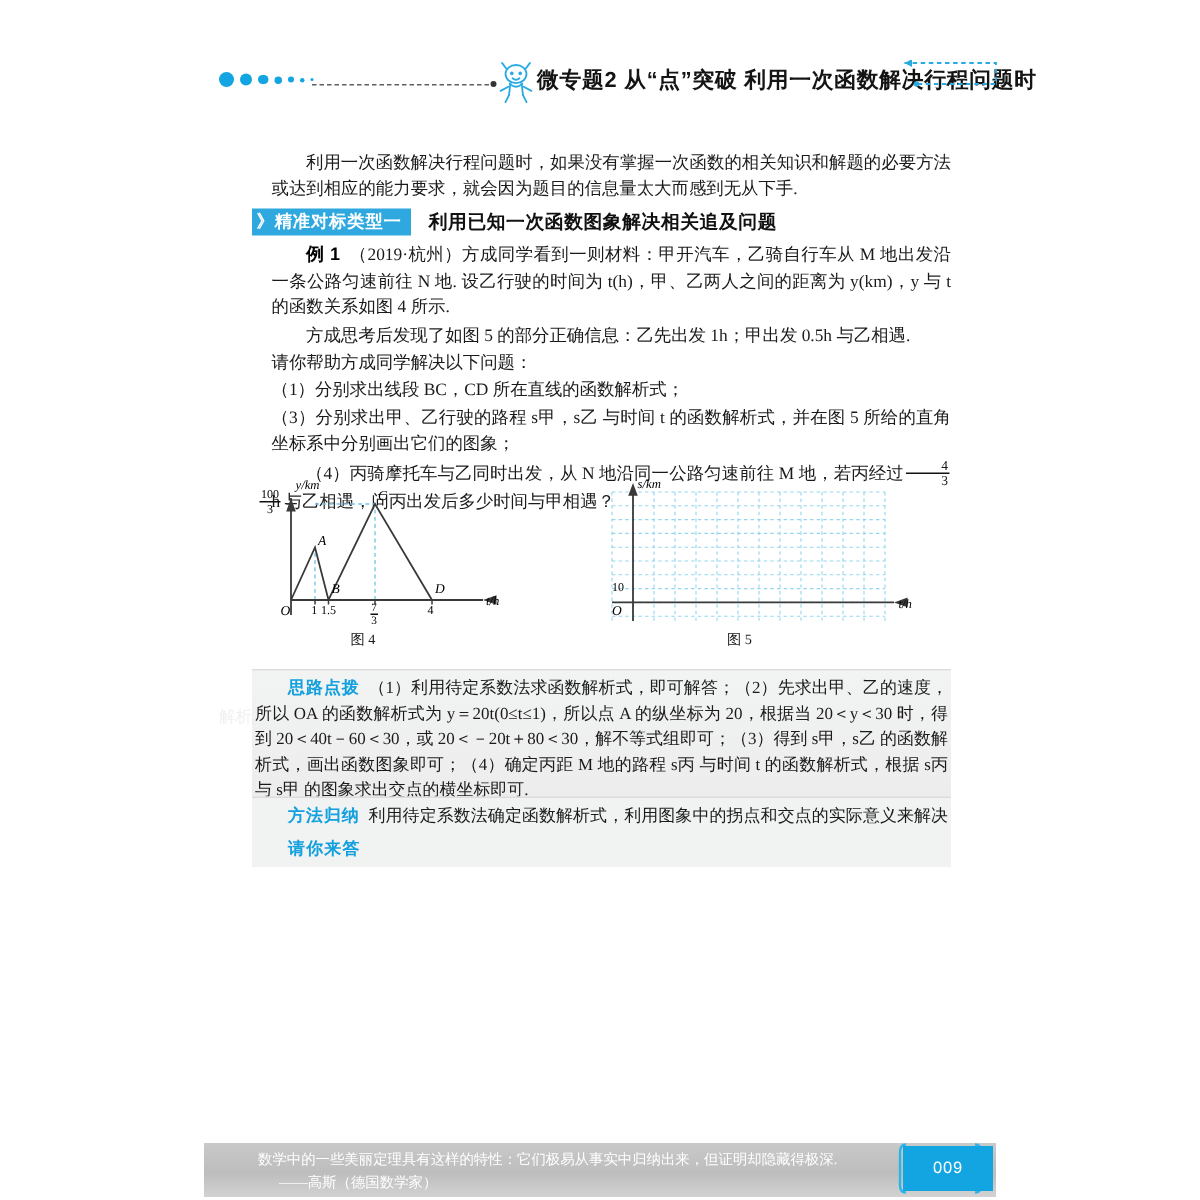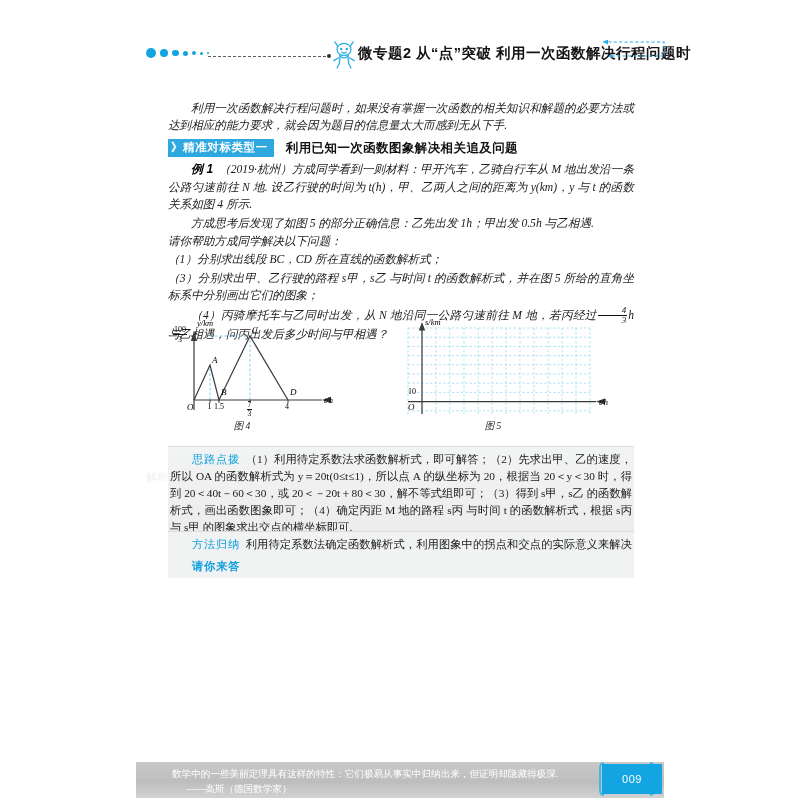--- a/index.html
+++ b/index.html
@@ -95,27 +95,26 @@
   }
   .sec-badge-dots i { display: block; border-radius: 50%; background: #1b1b1b; }
 
   
   .body-col {
     position: absolute;
     left: 168px; top: 100px;
     width: 466px;
   }
   p.tx {
-    margin: 0 0 1px 0;
+    margin: 0 0 1px 13px;
     font-size: 11.6px;
     line-height: 17.4px;
     color: #1a1a1a;
     text-align: justify;
     font-family: "Liberation Serif", serif;
-    font-style: italic;
   }
   p.tx.ind { text-indent: 23px; }
 
   
   .type-row {
     display: flex; align-items: center;
     margin: 4px 0 4px 0;
   }
   .type-tag {
     background: #2fa8e0;
@@ -159,35 +158,34 @@
   .fig4 { position: absolute; left: 4px; top: 0; width: 200px; height: 112px; }
   .fig5 { position: absolute; left: 232px; top: 0; width: 230px; height: 112px; }
   .fig-cap {
     position: absolute;
     width: 100%;
     text-align: center;
     bottom: -3px;
     font-size: 9.5px;
     color: #1a1a1a;
     font-family: "Liberation Serif", serif;
-    font-style: italic;
   }
 
   
   .hint-box {
     position: absolute; left: 168px; top: 446px;
     width: 466px;
     padding: 4px 2px 4px 2px;
     background: linear-gradient(180deg,#f2f3f3 0%, #ececec 100%);
     border-top: 1px solid #dcdcdc;
   }
   .hint-label {
     color: #12a0de;
     font-family: "Liberation Sans", sans-serif;
-    font-weight: normal;
+    font-weight: bold;
     font-size: 11.3px;
     letter-spacing: .6px;
   }
   .hint-text {
     font-size: 11.3px;
     line-height: 17px;
     color: #1a1a1a;
     text-align: justify;
   }
   .method-box {

